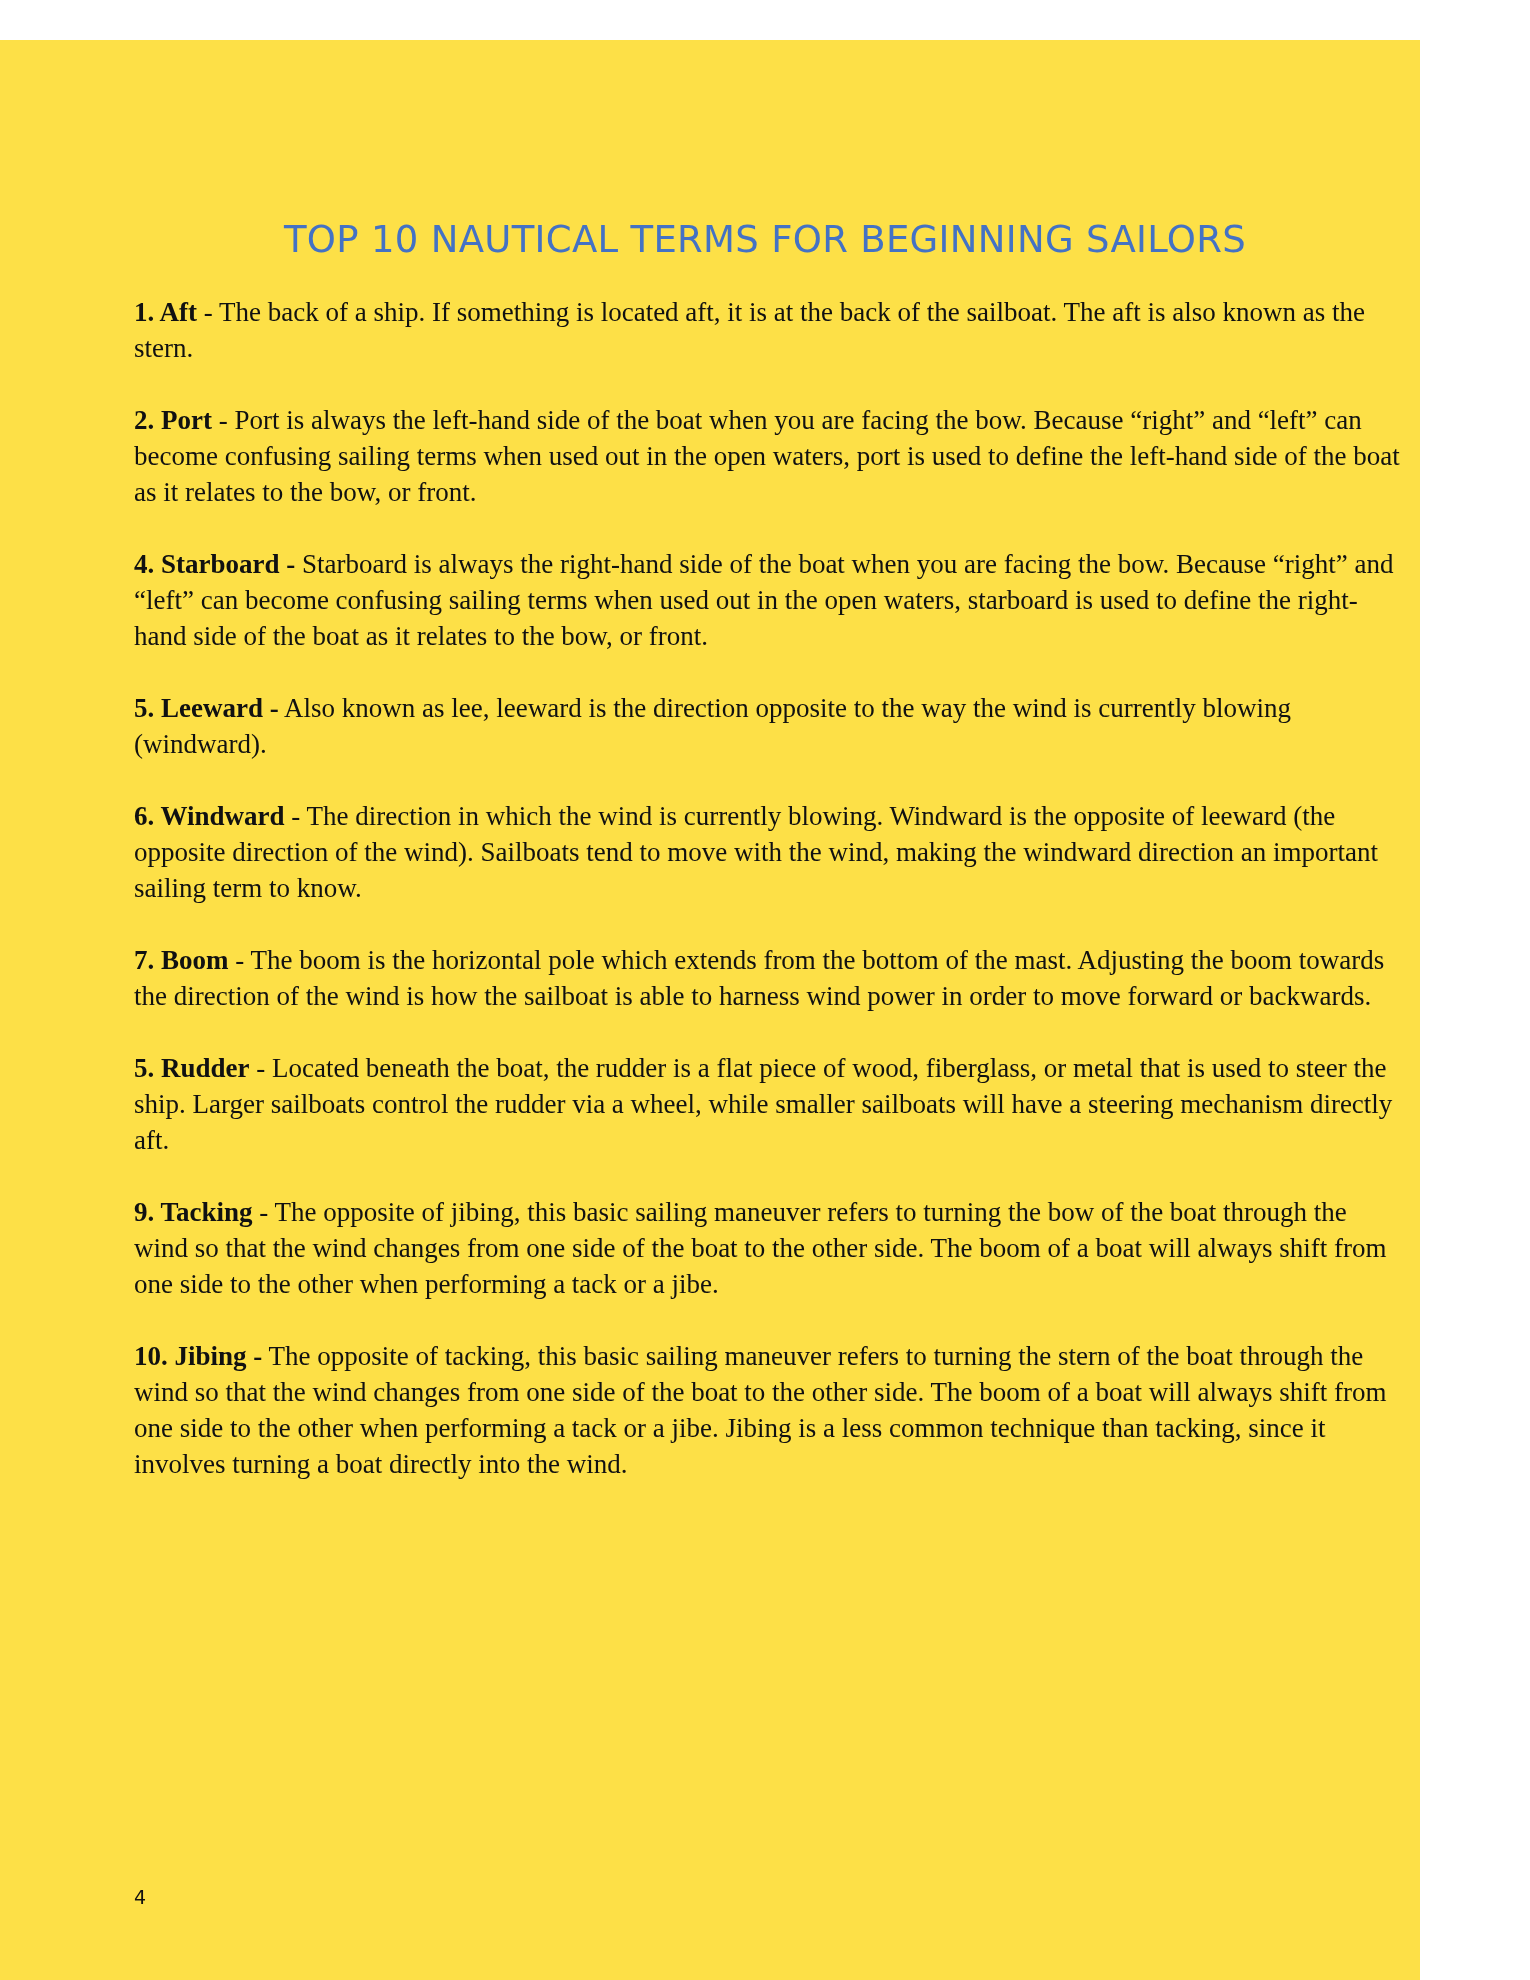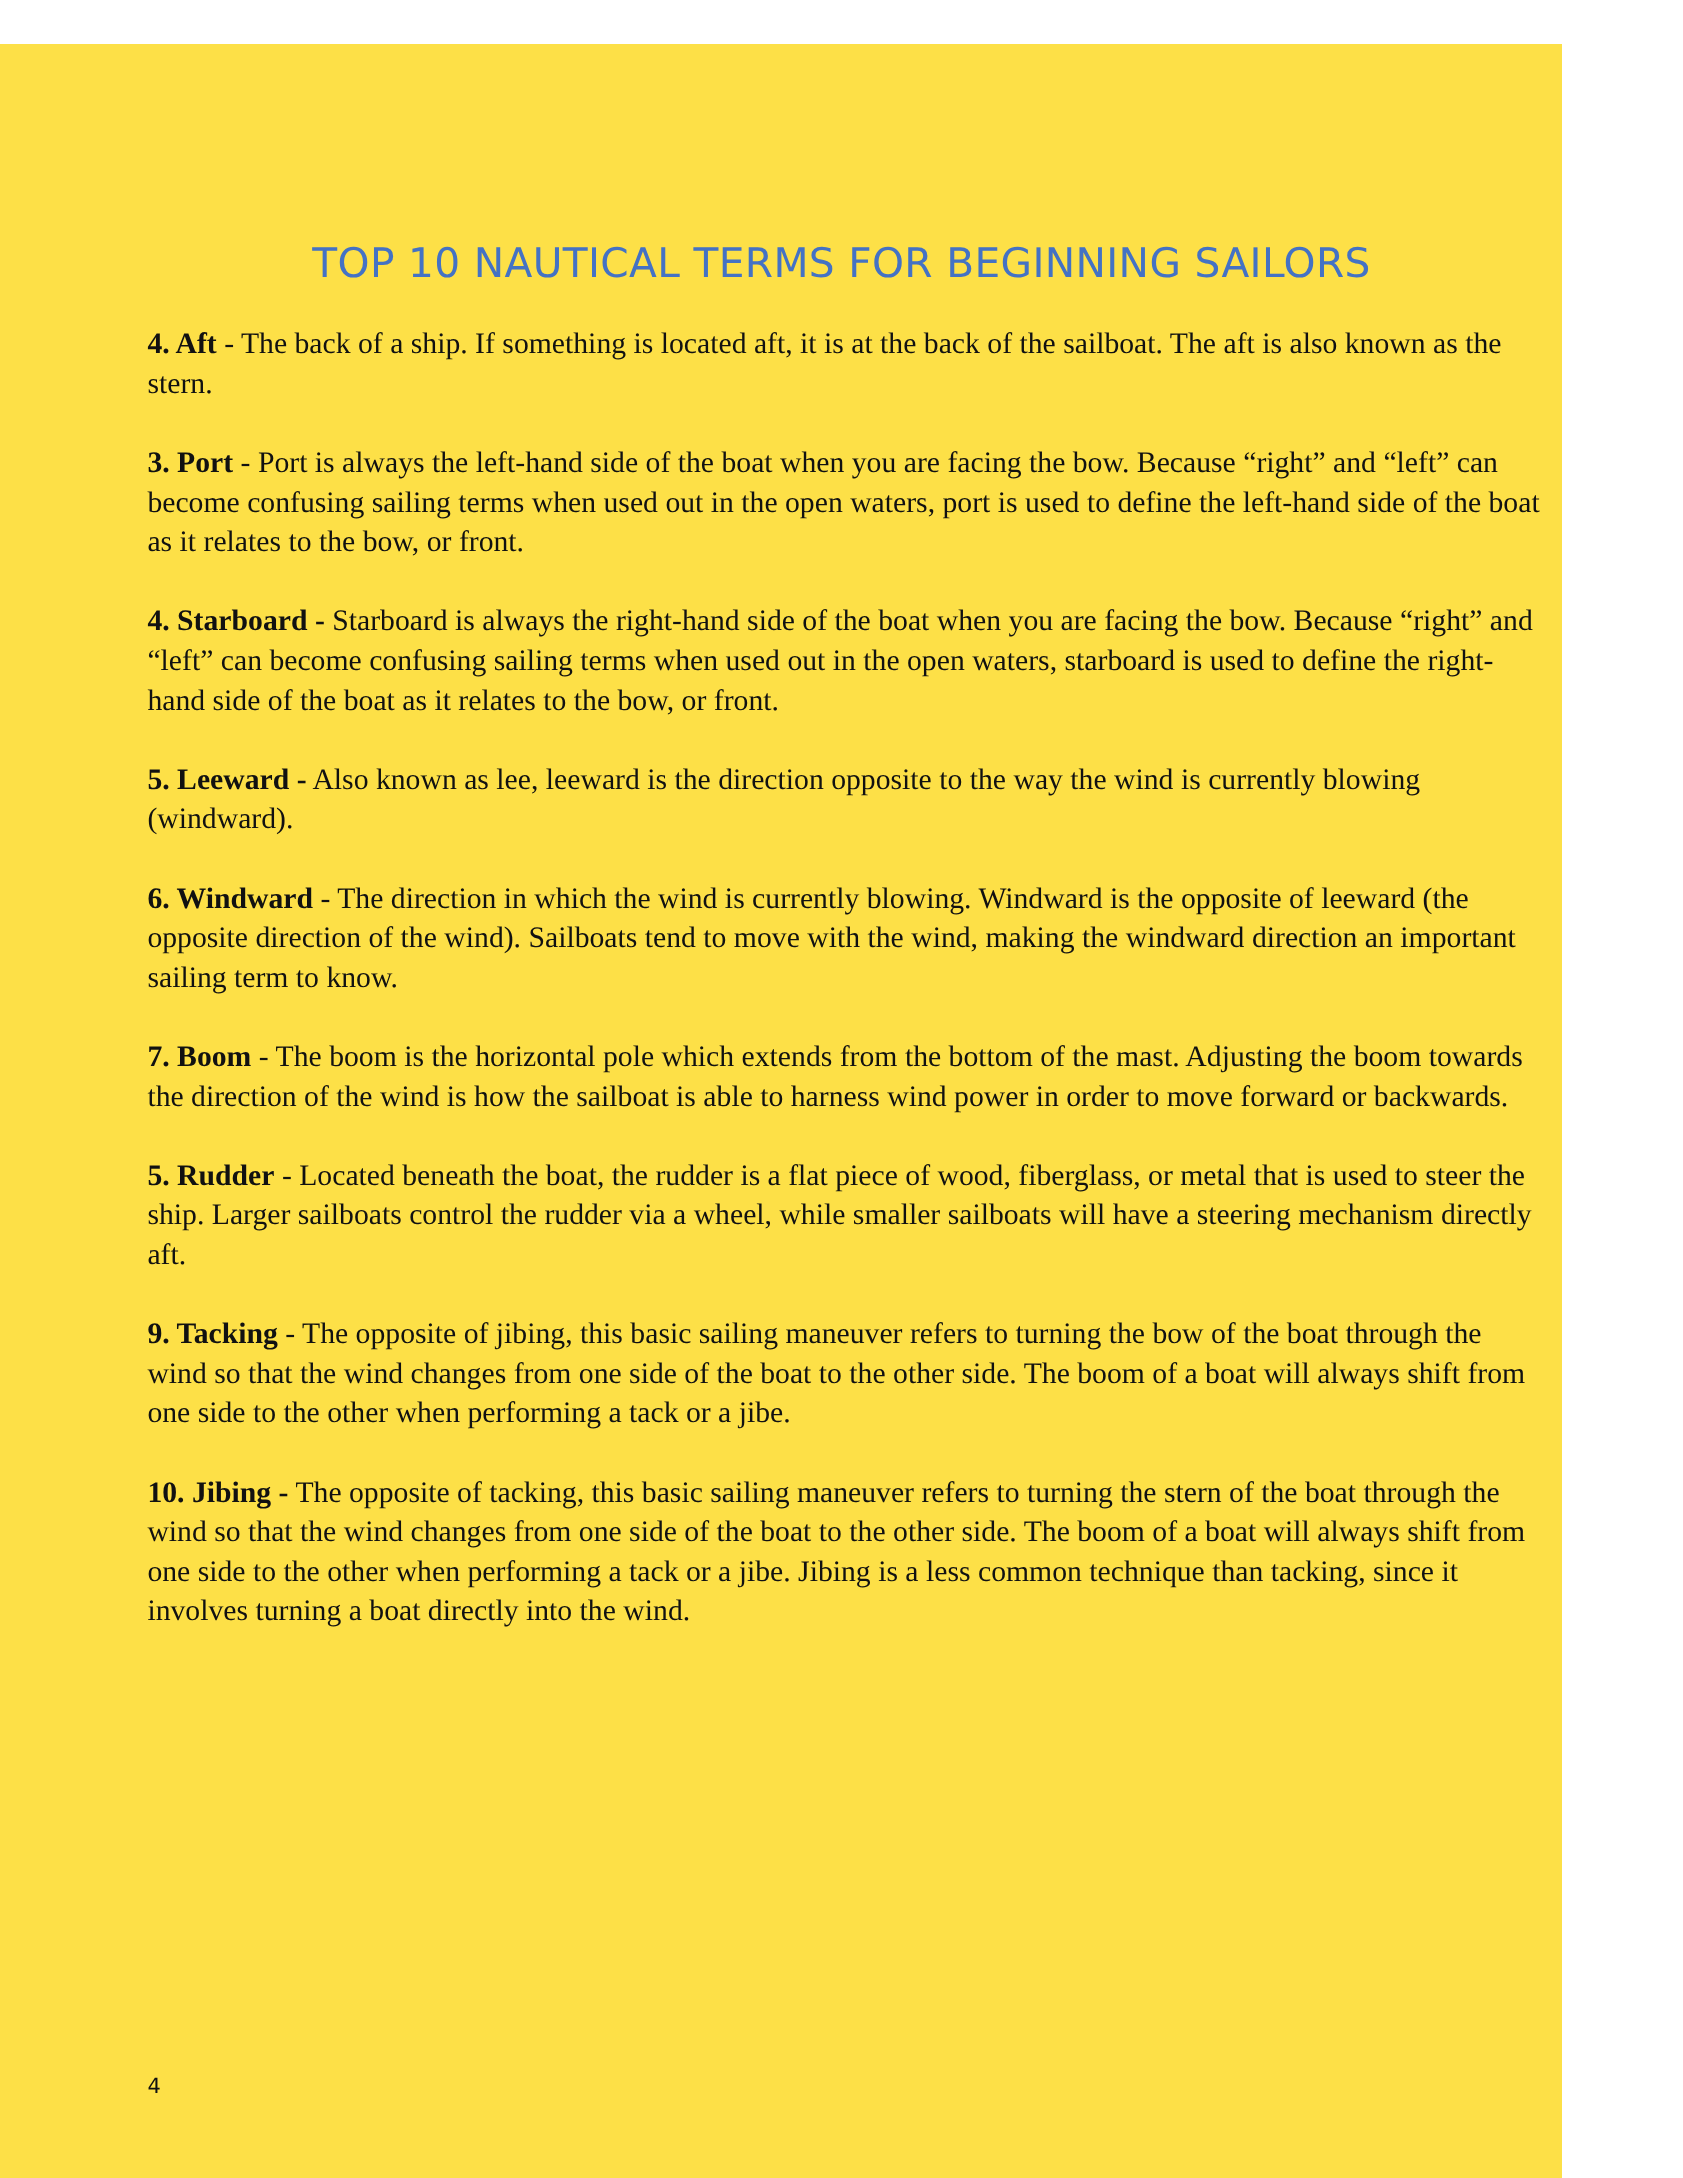--- a/index.html
+++ b/index.html
@@ -21,22 +21,22 @@
     font-family: "DejaVu Sans", sans-serif; font-size: 19px; color: #111;
   }
 </style>
 </head>
 <body>
 
 <div class="page">
   <h1 class="title">TOP 10 NAUTICAL TERMS FOR BEGINNING SAILORS</h1>
 
   <div class="items">
-    <p class="item"><span class="term">4. Aft</span><span> - The back of a ship. If something is located aft, it is at the back of the sailboat. The aft is also known as the stern.</span></p>
-    <p class="item"><span class="term">3. Port</span><span> - Port is always the left-hand side of the boat when you are facing the bow. Because “right” and “left” can become confusing sailing terms when used out in the open waters, port is used to define the left-hand side of the boat as it relates to the bow, or front.</span></p>
+    <p class="item"><span class="term">1. Aft</span><span> - The back of a ship. If something is located aft, it is at the back of the sailboat. The aft is also known as the stern.</span></p>
+    <p class="item"><span class="term">2. Port</span><span> - Port is always the left-hand side of the boat when you are facing the bow. Because “right” and “left” can become confusing sailing terms when used out in the open waters, port is used to define the left-hand side of the boat as it relates to the bow, or front.</span></p>
     <p class="item"><span class="term">4. Starboard -</span><span> Starboard is always the right-hand side of the boat when you are facing the bow. Because “right” and “left” can become confusing sailing terms when used out in the open waters, starboard is used to define the right-hand side of the boat as it relates to the bow, or front.</span></p>
     <p class="item"><span class="term">5. Leeward -</span><span> Also known as lee, leeward is the direction opposite to the way the wind is currently blowing (windward).</span></p>
     <p class="item"><span class="term">6. Windward</span><span> - The direction in which the wind is currently blowing. Windward is the opposite of leeward (the opposite direction of the wind). Sailboats tend to move with the wind, making the windward direction an important sailing term to know.</span></p>
     <p class="item"><span class="term">7. Boom</span><span> - The boom is the horizontal pole which extends from the bottom of the mast. Adjusting the boom towards the direction of the wind is how the sailboat is able to harness wind power in order to move forward or backwards.</span></p>
     <p class="item"><span class="term">5. Rudder</span><span> - Located beneath the boat, the rudder is a flat piece of wood, fiberglass, or metal that is used to steer the ship. Larger sailboats control the rudder via a wheel, while smaller sailboats will have a steering mechanism directly aft.</span></p>
     <p class="item"><span class="term">9. Tacking</span><span> - The opposite of jibing, this basic sailing maneuver refers to turning the bow of the boat through the wind so that the wind changes from one side of the boat to the other side. The boom of a boat will always shift from one side to the other when performing a tack or a jibe.</span></p>
     <p class="item"><span class="term">10. Jibing -</span><span> The opposite of tacking, this basic sailing maneuver refers to turning the stern of the boat through the wind so that the wind changes from one side of the boat to the other side. The boom of a boat will always shift from one side to the other when performing a tack or a jibe. Jibing is a less common technique than tacking, since it involves turning a boat directly into the wind.</span></p>
   </div>
 
   <div class="page-num">4</div>

